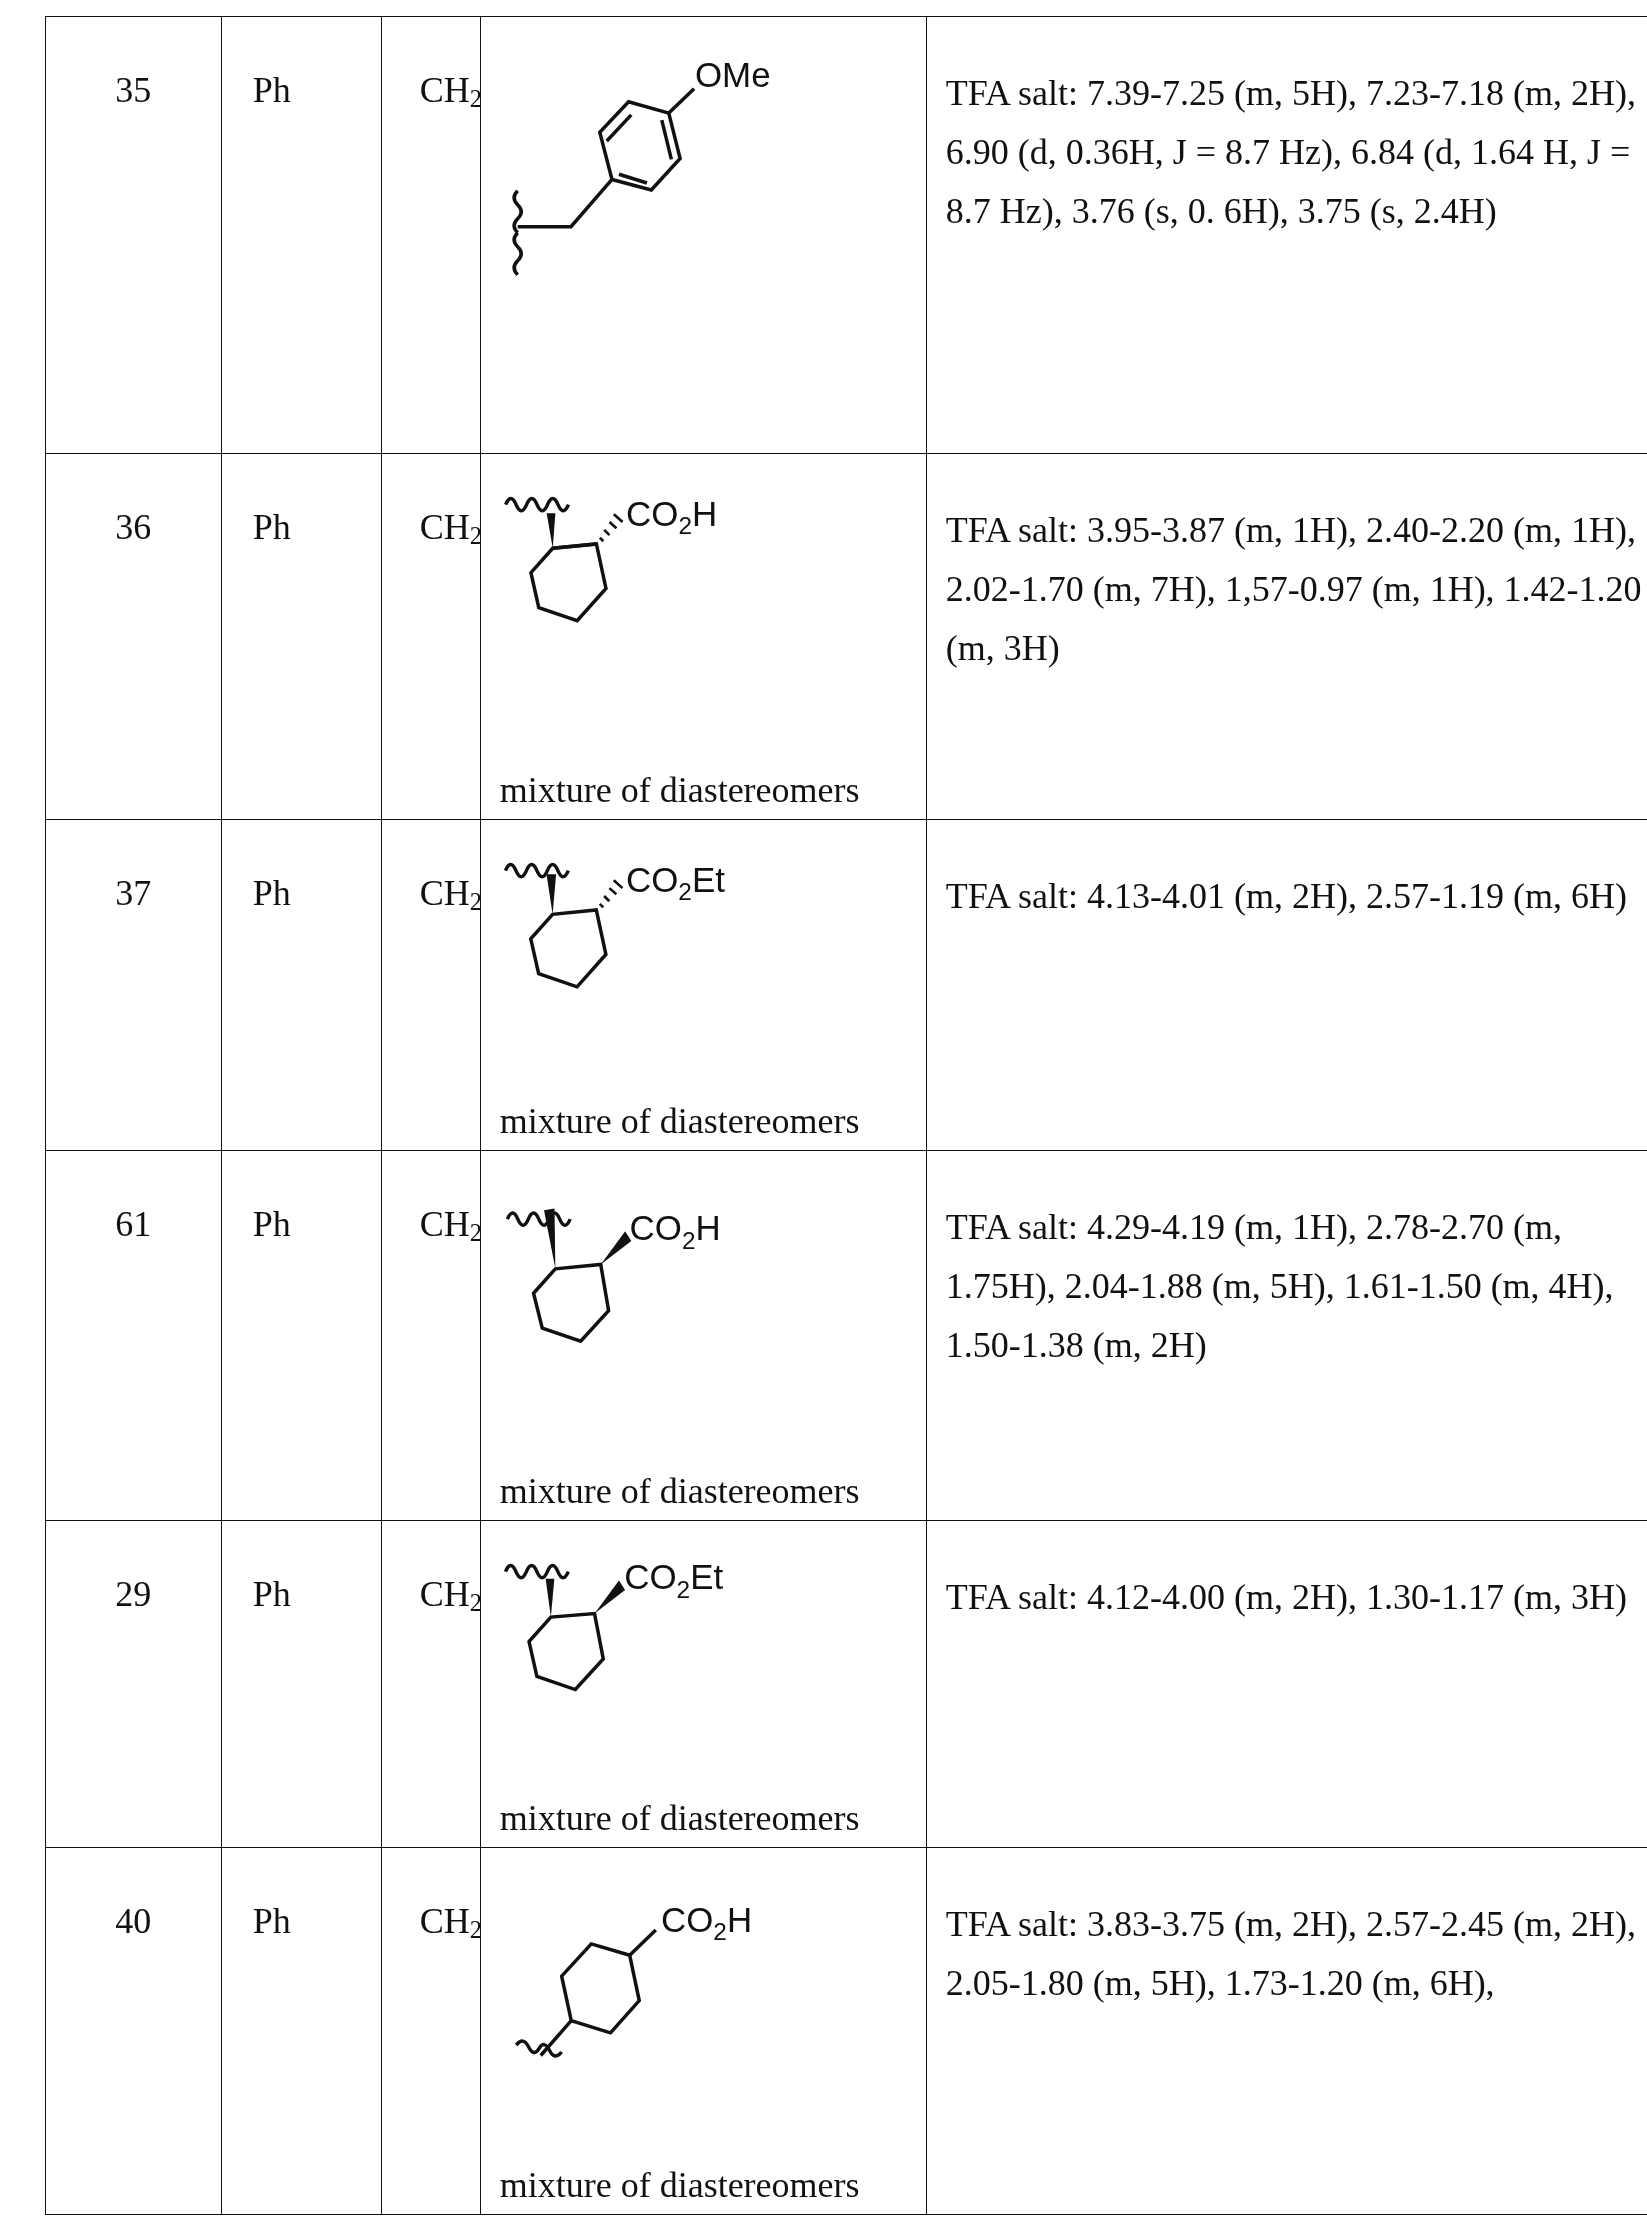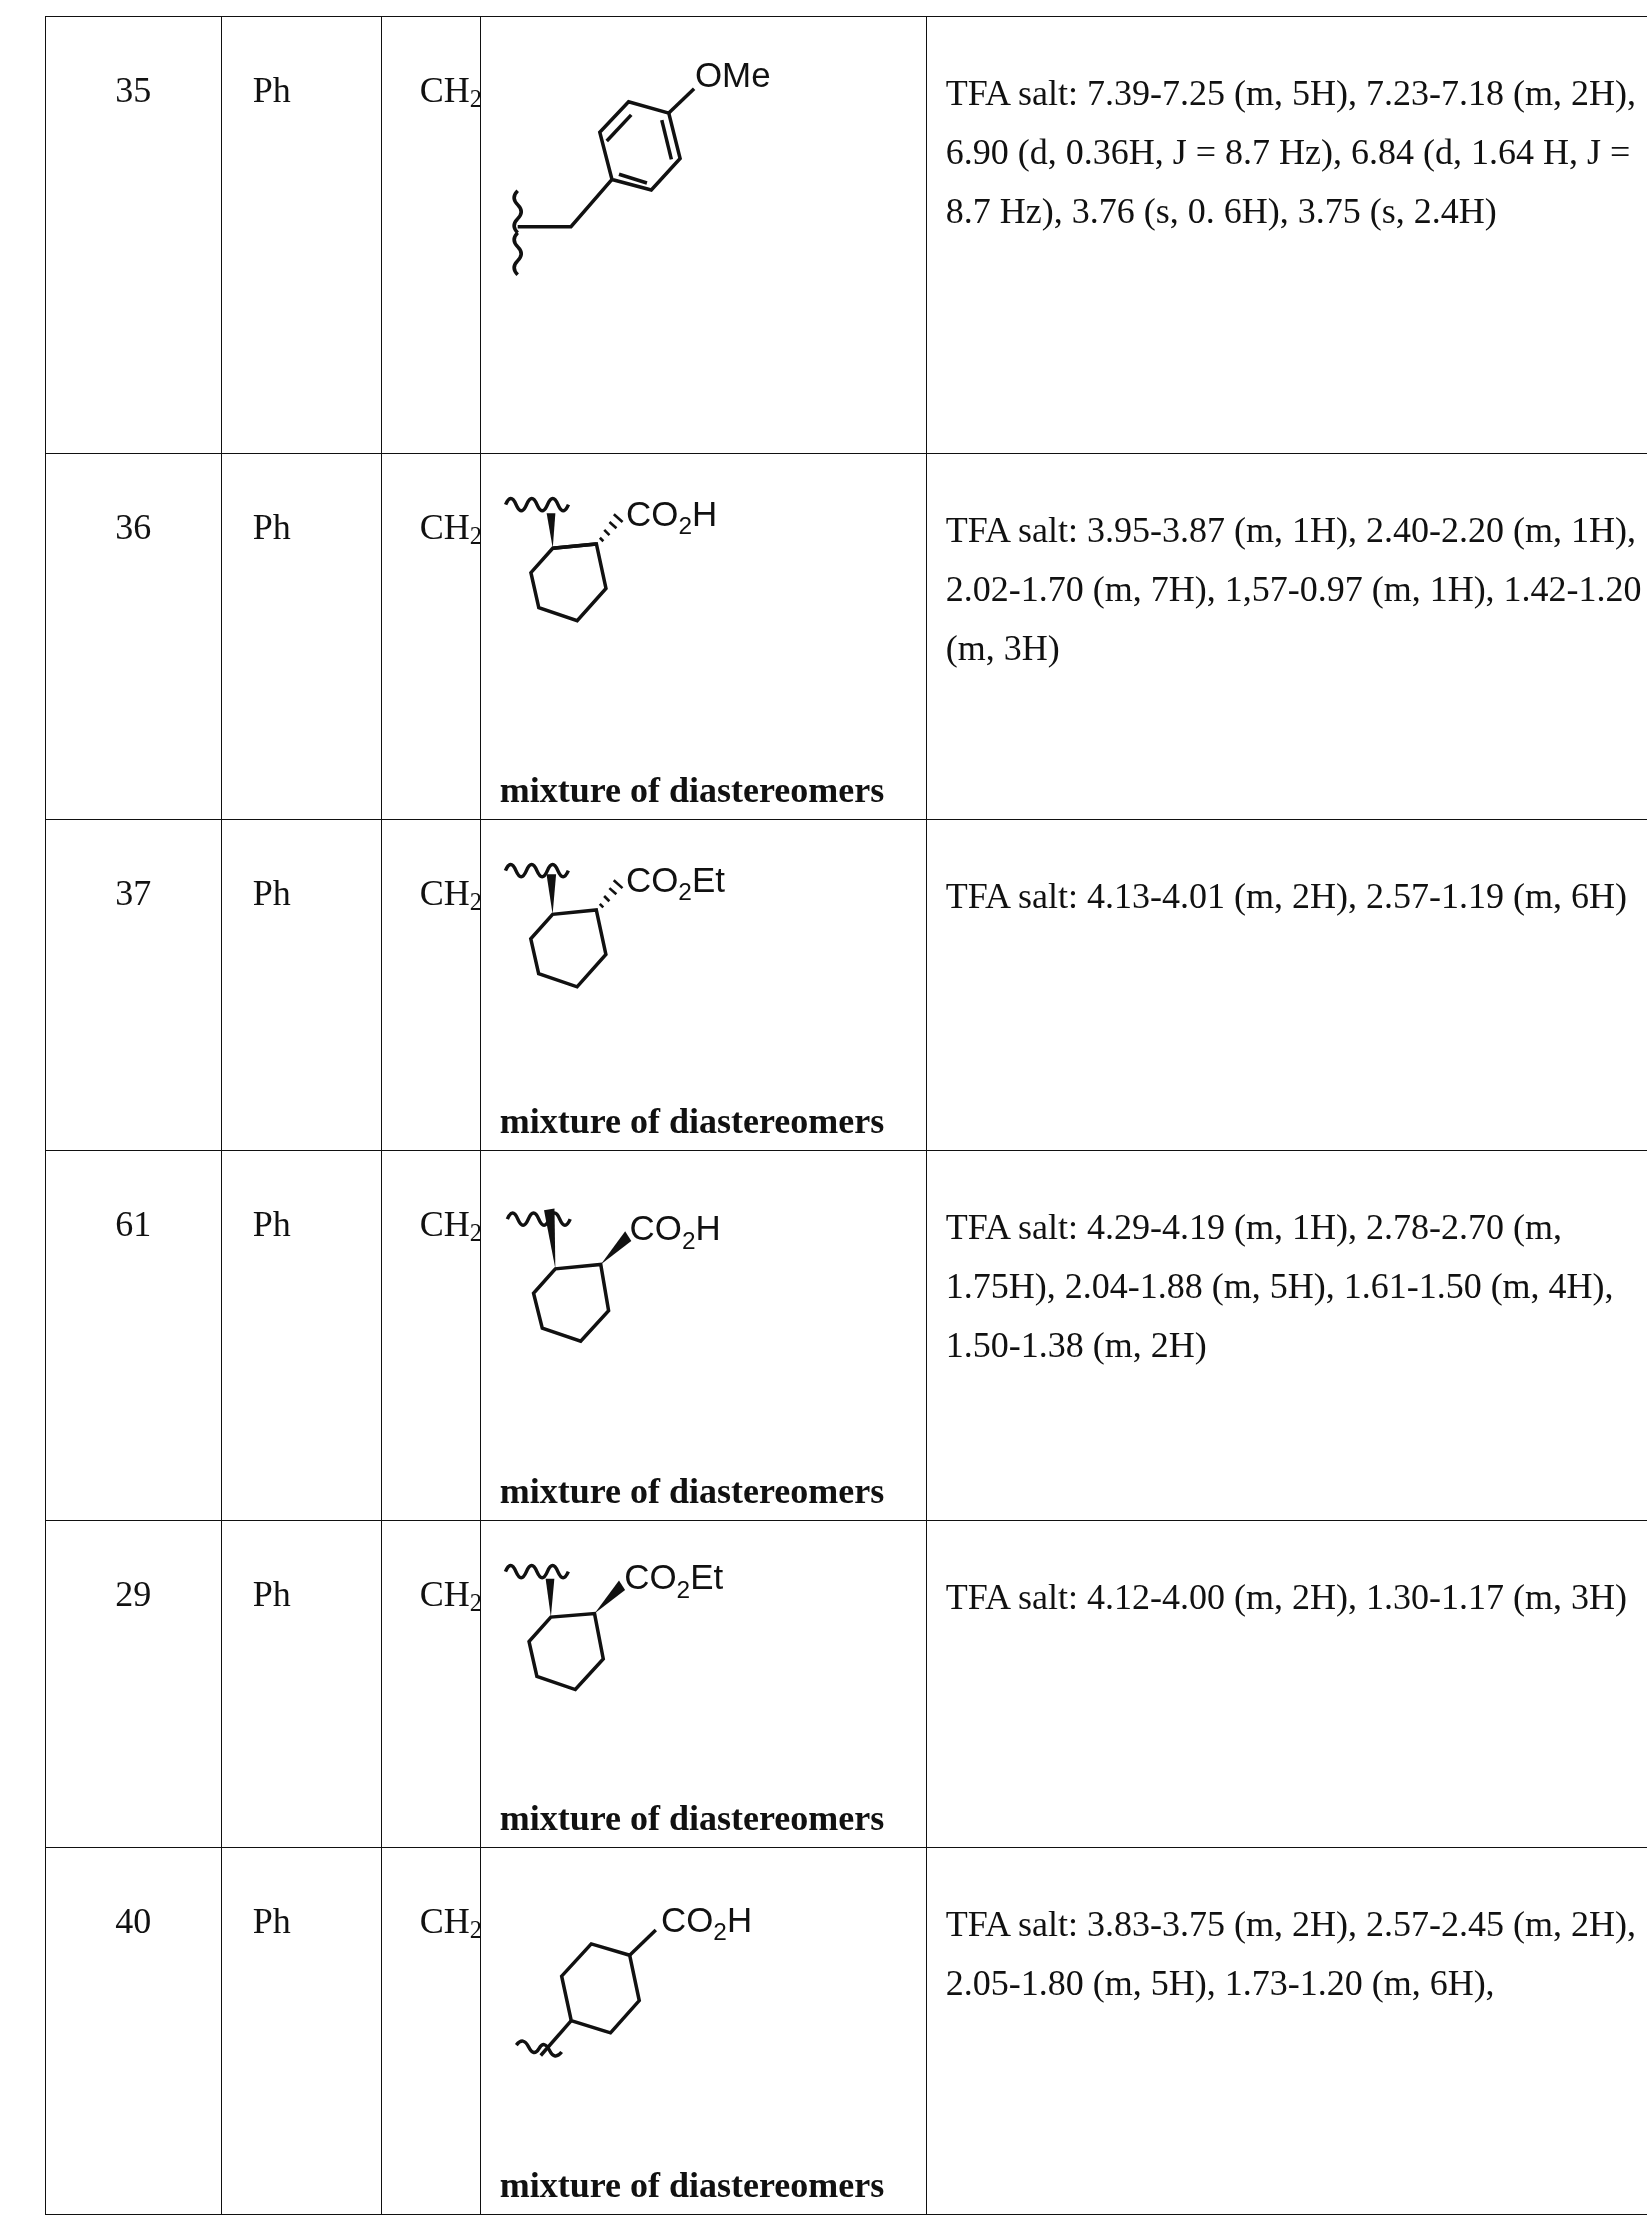--- a/index.html
+++ b/index.html
@@ -7,21 +7,21 @@
          font-family: "Liberation Serif", "DejaVu Serif", serif; color: #111; }
   table.data { position: absolute; left: 8.7px; top: 15.7px; width: 1623px;
                border-collapse: collapse; table-layout: fixed; margin-left: 36px; }
   table.data td { border: 1.7px solid #111; vertical-align: top; padding: 0; position: relative; }
   td .txt { font-size: 36px; line-height: 59px; padding-top: 44px; }
   td.c-id .txt { text-align: center; padding-left: 0; }
   td.c-r1 .txt { padding-left: 31px; }
   td.c-x .txt { padding-left: 38px; }
   td.c-nmr .txt { padding-left: 19px; padding-right: 8.7px; padding-top: 47px; }
   td.c-struct svg { display: block; }
-  .caption { position: absolute; left: 19px; bottom: 7px; font-size: 36px; line-height: 44px; font-weight: bold; }
+  .caption { position: absolute; left: 19px; bottom: 7px; font-size: 36px; line-height: 44px; }
   sub { font-size: 24.5px; vertical-align: -5.2px; line-height: 0; }
 </style>
 </head>
 <body>
 
 <table class="data">
   <colgroup>
     <col style="width:176px">
       <col style="width:160px">
       <col style="width:99px">

